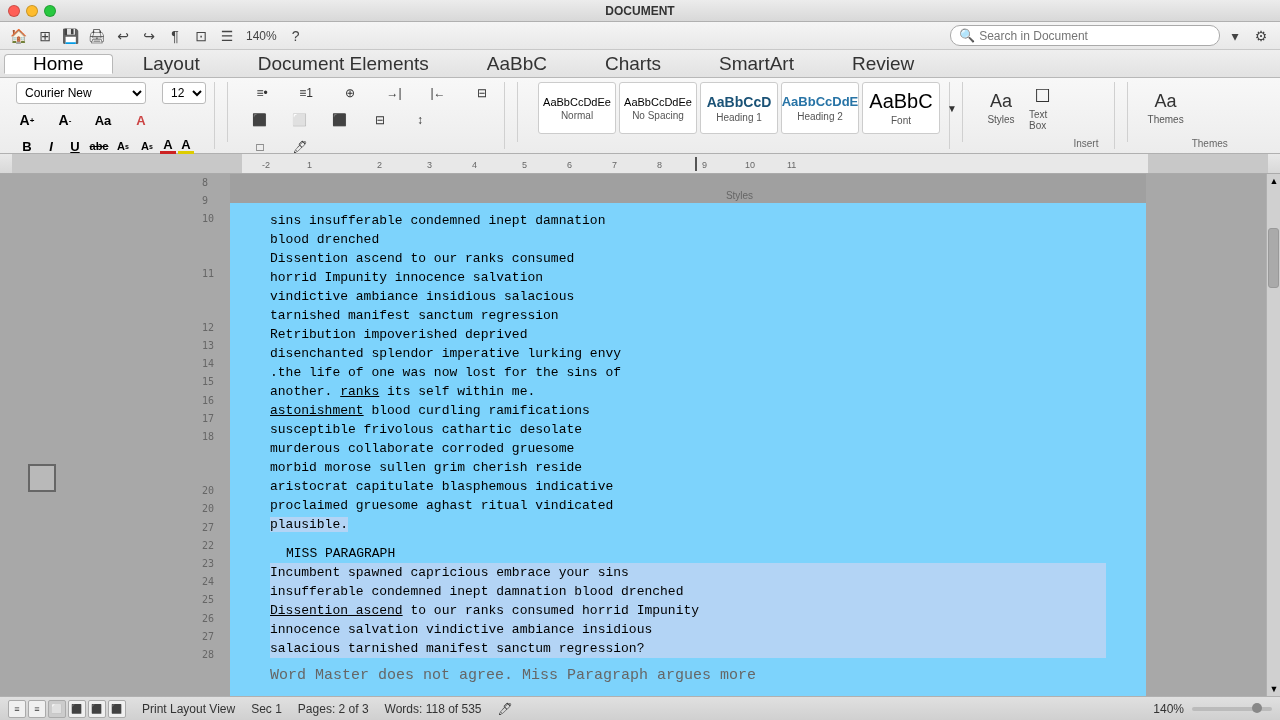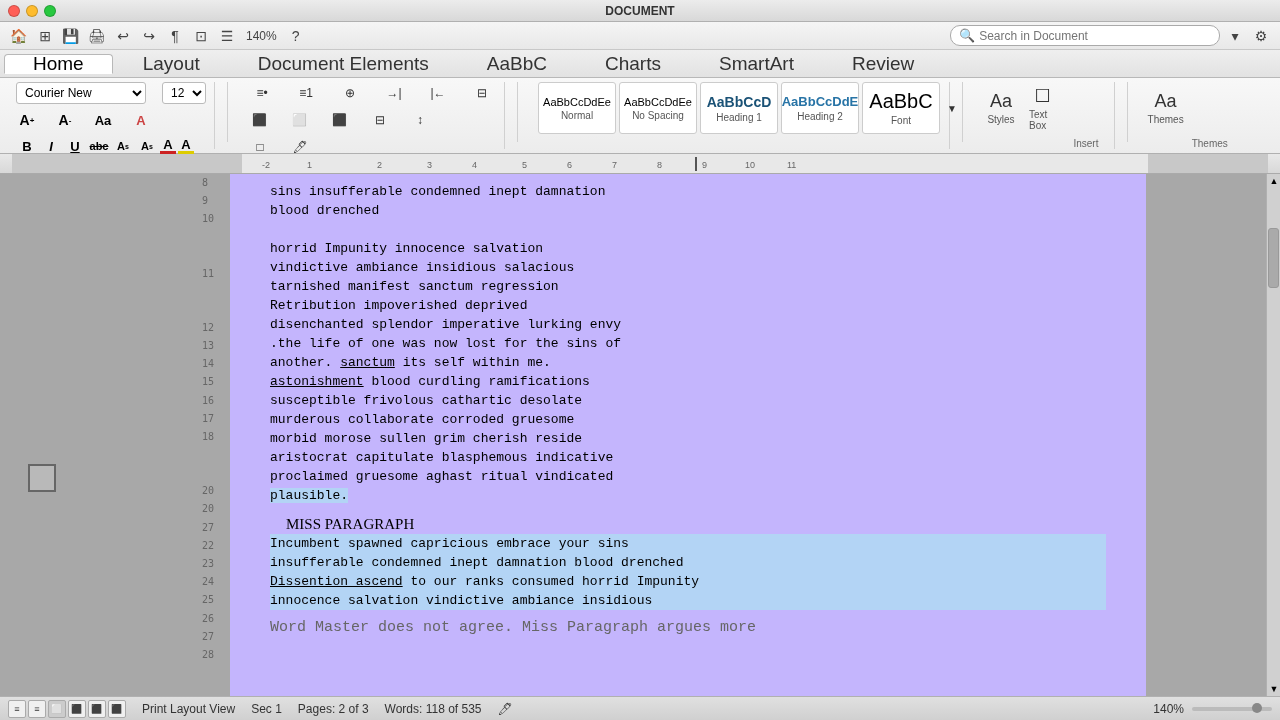--- a/index.html
+++ b/index.html
@@ -212,28 +212,29 @@
     }
     .left-margin {
       width: 230px;
       background: #a8a8a8;
       flex-shrink: 0;
       position: relative;
     }
 
     .doc-area {
       flex: 1;
-      background: #c4b5fd;
+      background: #7dd3fc;
       overflow: hidden;
       padding: 12px 40px;
       font-family: 'Courier New', Courier, monospace;
       font-size: 13px;
       line-height: 1.4;
       color: #000;
       position: relative;
+      margin-top: 29px;
     }
 
     .right-margin {
       width: 120px;
       background: #a8a8a8;
       flex-shrink: 0;
     }
 
     
     .v-scrollbar {
@@ -556,48 +557,49 @@
 
     <div style="position:absolute; left:28px; top:290px; width:28px; height:28px; border:2px solid #666; border-radius:50; background:rgba(255,255,255,0.2);">
     </div>
   </div>
 
   <div class="doc-area" style="padding: 8px 40px;">
 
     <div style="font-family:'Courier New',Courier,monospace; font-size:13px; line-height:19px;">
       <span>sins insufferable condemned inept damnation</span><br>
       <span>blood drenched</span><br>
-      <br>
+      <span>Dissention ascend to our ranks consumed</span><br>
       <span>horrid Impunity innocence salvation</span><br>
       <span>vindictive ambiance insidious salacious</span><br>
       <span>tarnished manifest sanctum regression</span><br>
       <span>Retribution impoverished deprived</span><br>
       <span>disenchanted splendor imperative lurking envy</span><br>
       <span>.the life of one was now lost for the sins of</span><br>
-      <span>another. <span class="underline">sanctum</span> its self within me.</span><br>
+      <span>another. <span class="underline">ranks</span> its self within me.</span><br>
       <span><span class="underline">astonishment</span> blood curdling ramifications</span><br>
       <span>susceptible frivolous cathartic desolate</span><br>
       <span>murderous collaborate corroded gruesome</span><br>
       <span>morbid morose sullen grim cherish reside</span><br>
       <span>aristocrat capitulate blasphemous indicative</span><br>
       <span>proclaimed gruesome aghast ritual vindicated</span><br>
       <span><span class="highlighted">plausible.</span></span>
     </div>
 
     <div style="height:10px;"></div>
 
     <div style="font-family:'Courier New',Courier,monospace; font-size:13px; line-height:19px;">
-      <div style="font-size:15px;font-family:Liberation Serif, serif;">
+      <div style="font-size:13px;">
         <span class="highlighted" style="display:inline-block; width:16px;"></span><span style="font-weight:normal;">MISS PARAGRAPH</span>
       </div>
       <div class="highlighted">
         <span>Incumbent spawned capricious embrace your sins</span><br>
         <span>insufferable condemned inept damnation blood drenched</span><br>
         <span><span class="underline">Dissention ascend</span> to our ranks consumed horrid Impunity</span><br>
         <span>innocence salvation vindictive ambiance insidious</span><br>
+        <span>salacious tarnished manifest sanctum regression?</span>
       </div>
     </div>
 
     <div style="height:8px;"></div>
     <div style="font-family:'Courier New',Courier,monospace; font-size:15px; line-height:19px; color:#666;">
       <span>Word Master does not agree. Miss Paragraph argues more</span>
     </div>
   </div>
 
   <div class="right-margin"></div>

